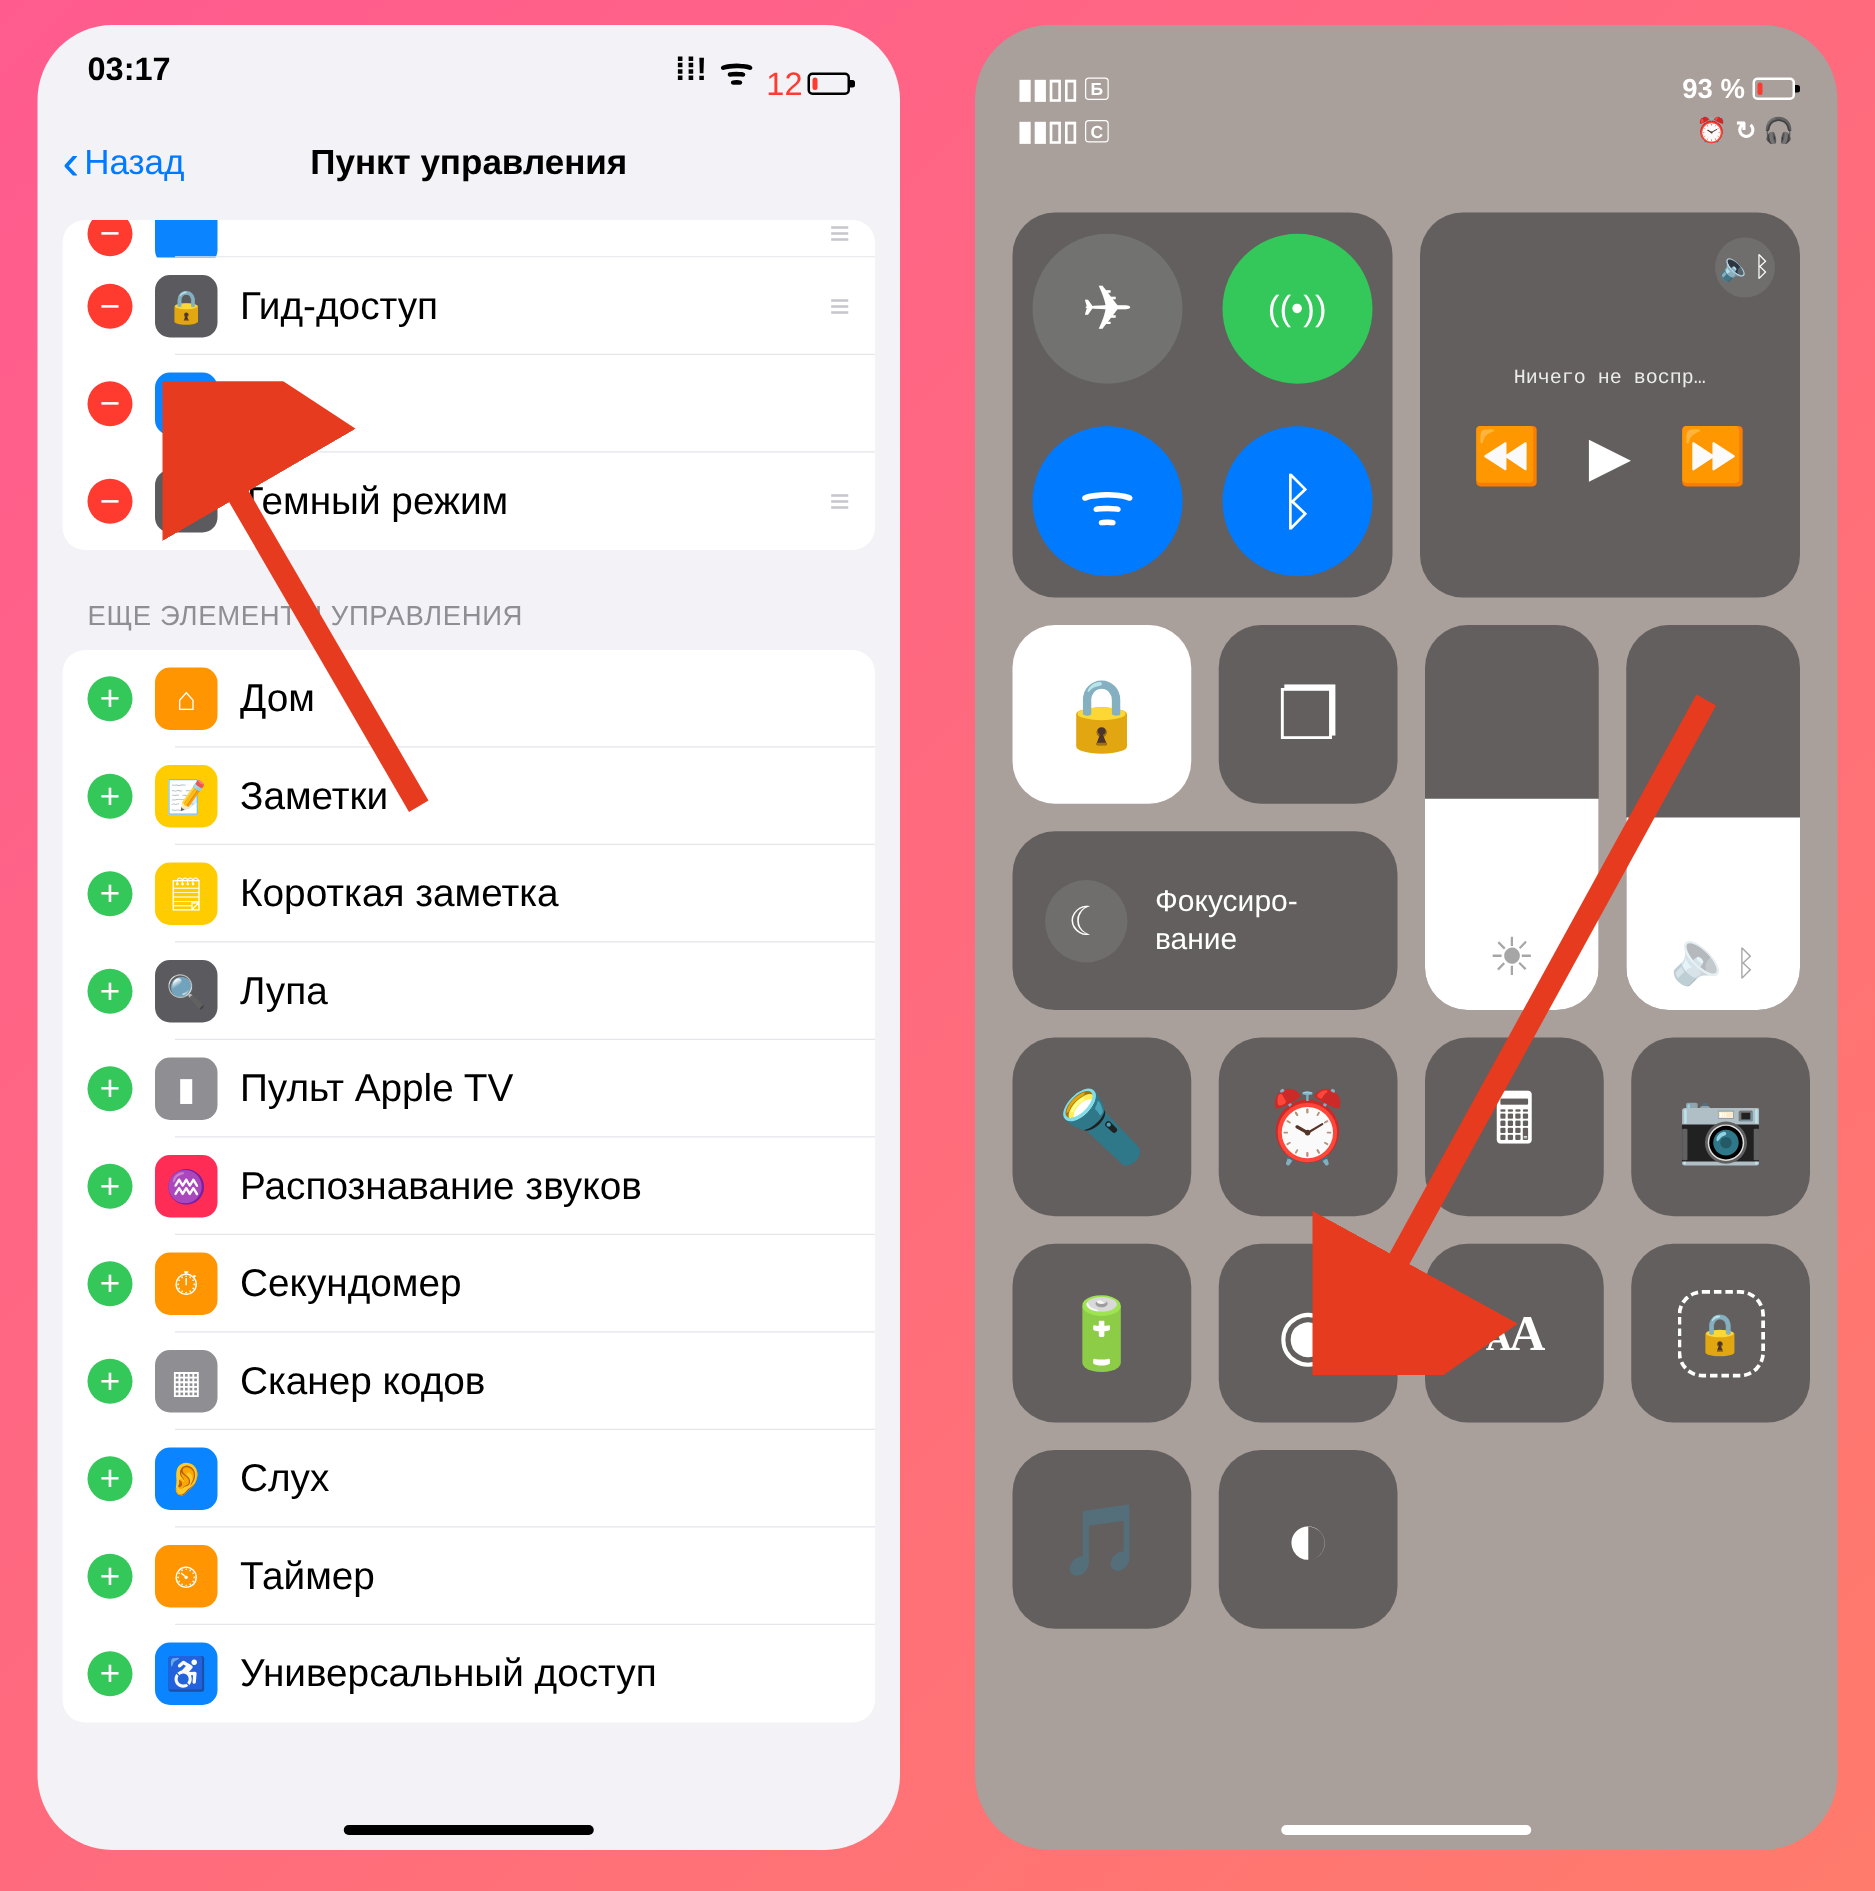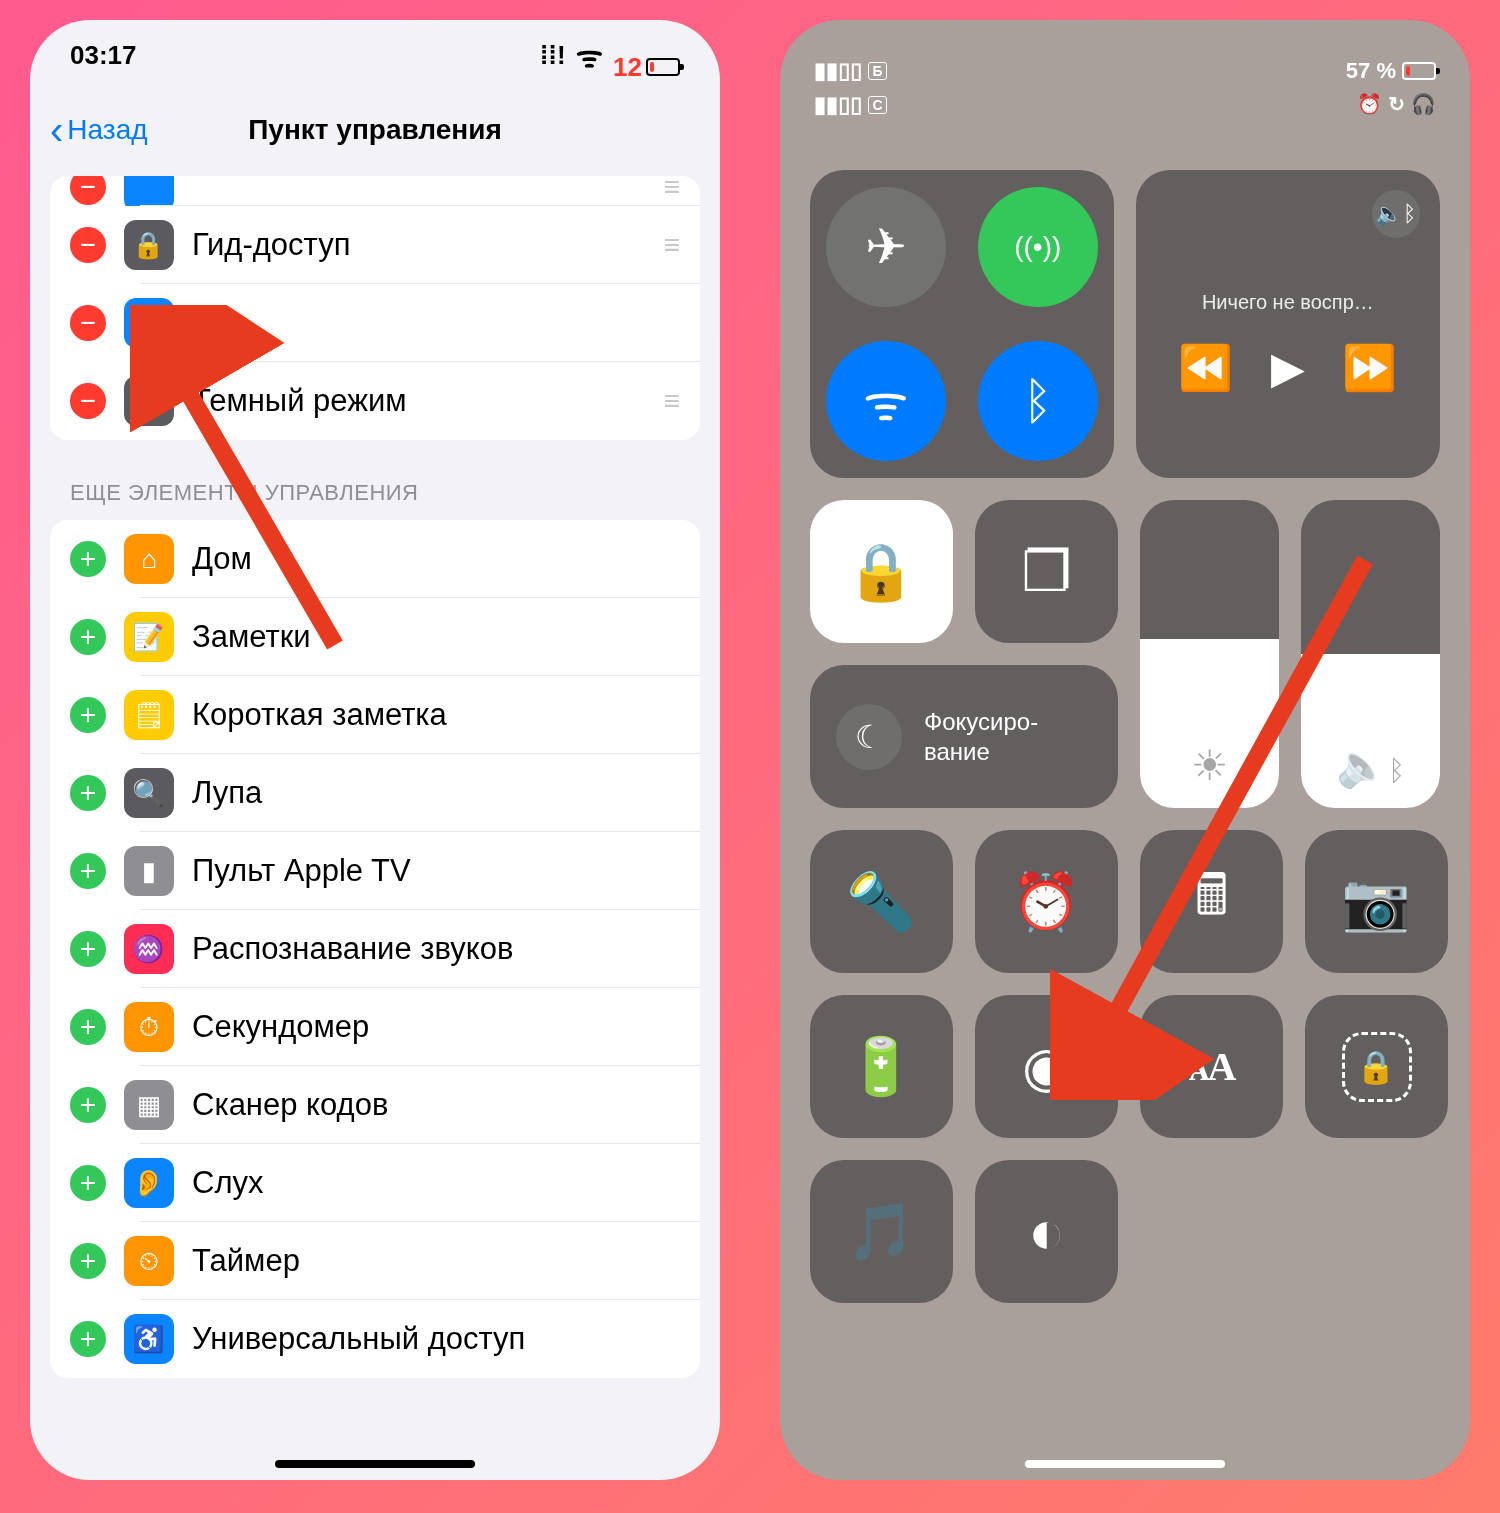--- a/index.html
+++ b/index.html
@@ -30,21 +30,21 @@
     height: 70px;
     display: flex;
     align-items: center;
     justify-content: space-between;
     padding: 0 40px;
     font-weight: 600;
   }
   .status-bar .right { display: flex; align-items: center; gap: 10px; }
   .status-bar .batt-low {
     color: #ff3b30;
-    font-weight: 700;
+    font-weight: 400;
     display: inline-flex;
     align-items: center;
     gap: 4px;
     margin-top: 24px;
   }
   .batt-outline {
     display: inline-block;
     width: 34px; height: 18px;
     border: 2px solid #000;
     border-radius: 4px;
@@ -224,23 +224,24 @@
     padding: 22px;
   }
   .airplay-corner {
     position: absolute; top: 20px; right: 20px;
     width: 48px; height: 48px;
     border-radius: 50%;
     background: rgba(120,120,120,0.6);
     display:flex;align-items:center;justify-content:center;font-size:22px;
   }
   .media-title {
-    font-size: 20px;
+    font-size: 16px;
     color: rgba(255,255,255,0.88);
     margin-top: 36px;
+    font-family: Liberation Mono, monospace;
   }
   .media-controls {
     display: flex; gap: 38px; font-size: 44px;
   }
   .row-tiles { display: flex; gap: 22px; }
   .tile {
     width: 143px; height: 143px;
     border-radius: 34px;
     background: rgba(70,70,70,0.72);
     display: flex; align-items: center; justify-content: center;
@@ -461,21 +462,21 @@
           <span>▮▮▯▯</span>
           <span class="sim-badge">Б</span>
         </span>
       <span class="line">
           <span>▮▮▯▯</span>
           <span class="sim-badge">С</span>
         </span>
     </div>
     <div class="right">
       <span class="line">
-        <span>57 %</span>
+        <span>93 %</span>
         <span class="batt-outline" style="border-color:#fff">
             <span class="fill" style="background:#ff3b30;width:12%"></span>
           </span>
       </span>
       <span class="line" style="font-size:20px">
         <span>⏰</span>
         <span>↻</span>
         <span>🎧</span>
       </span>
     </div>

